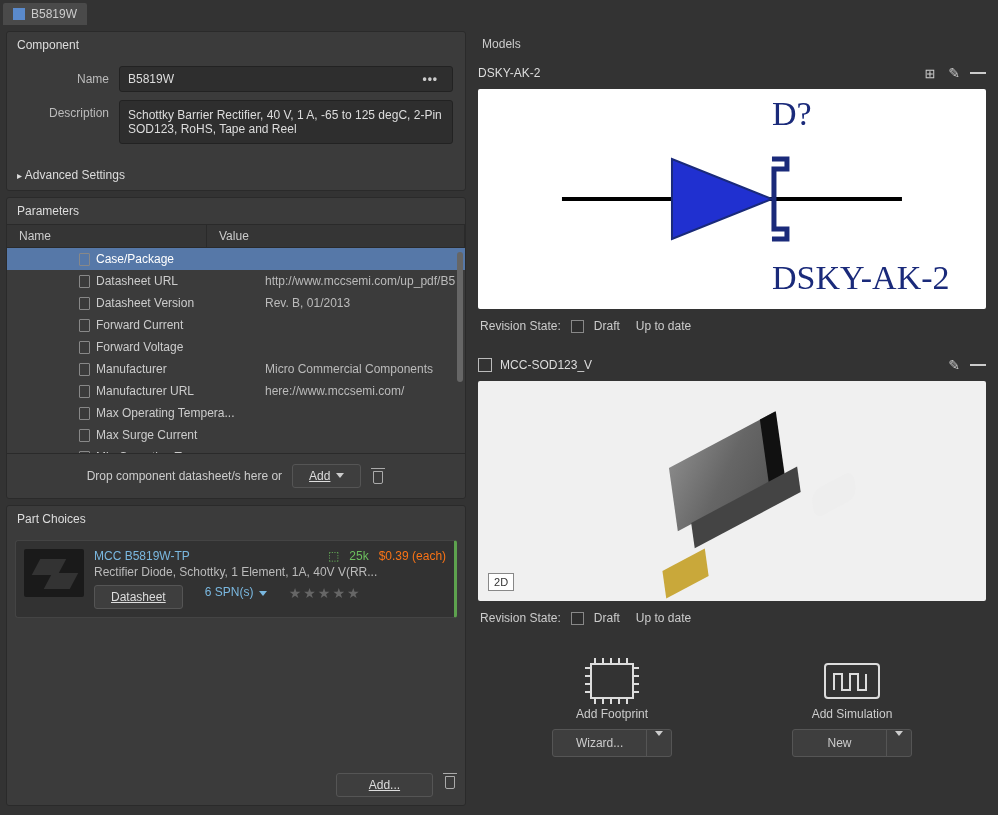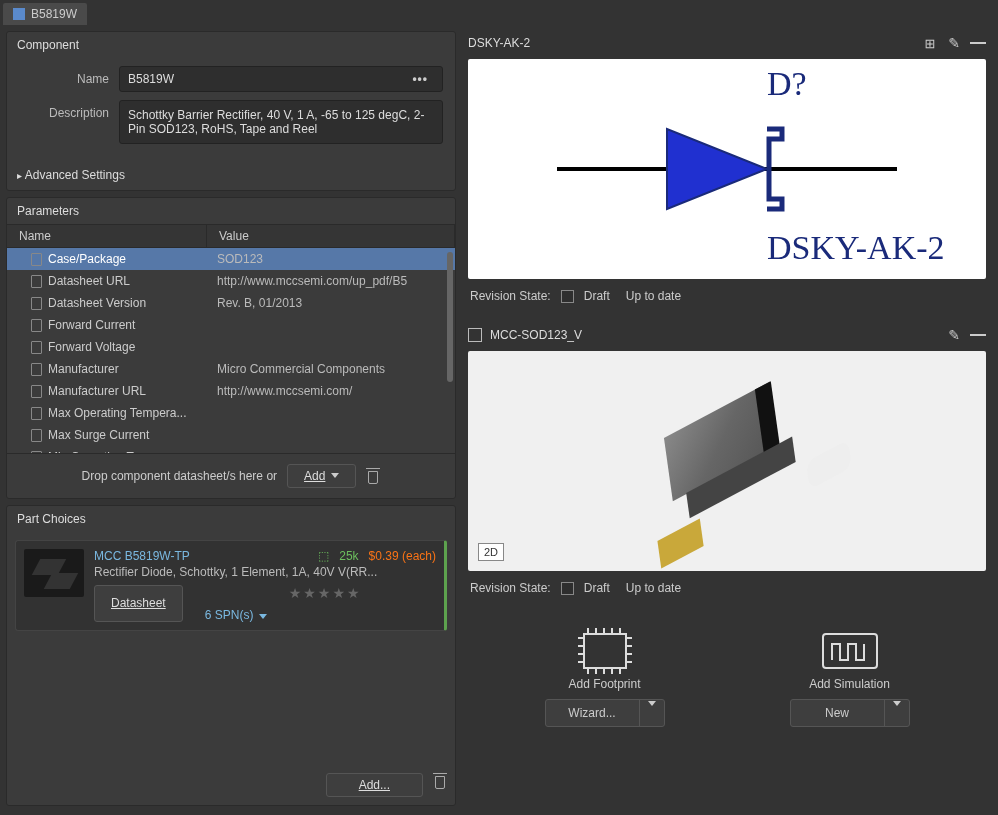--- a/index.html
+++ b/index.html
@@ -118,20 +118,21 @@
   .tr.selected { background: #5678a8; color: #fff; }
   .td-name {
     flex: 0 0 200px;
     padding: 2px 10px 2px 24px;
     display: flex;
     align-items: center;
     gap: 6px;
     white-space: nowrap;
     overflow: hidden;
     text-overflow: ellipsis;
+    margin-left: 48px;
   }
   .td-value {
     flex: 1;
     padding: 2px 10px;
     white-space: nowrap;
     overflow: hidden;
     text-overflow: ellipsis;
     color: #bbb;
   }
   .doc-icon {
@@ -228,21 +229,21 @@
   .stock-count { color: #6cbf5e; }
   .price { color: #f97316; text-align: center; }
   .part-desc {
     color: #bbb;
     white-space: nowrap;
     overflow: hidden;
     text-overflow: ellipsis;
     margin: 2px 0 6px 0;
   }
   .part-actions { display: flex; gap: 22px; }
-  .spn-link { color: #7ab8e0; cursor: pointer; margin-top: 23px; }
+  .spn-link { color: #7ab8e0; cursor: pointer; }
   .spn-link .caret-down { display: inline-block; border-top-color: #7ab8e0; margin-left: 2px; }
   .stars { color: #666; letter-spacing: 2px; font-size: 14px; }
   .bottom-bar {
     margin-top: auto;
     display: flex;
     justify-content: flex-end;
     align-items: flex-start;
     gap: 10px;
     padding: 8px;
   }
@@ -447,21 +448,20 @@
         <div class="th th-name">Name</div>
         <div class="th th-value">Value</div>
       </div>
       <div class="table-body" id="params-body">
         <div class="scroll-thumb"></div>
       <div class="tr selected">
             <div class="td-name">
               <span class="doc-icon"></span>
               <span>Case/Package</span>
             </div>
-            <div class="td-value">SOD123</div>
           </div>
           <div class="tr">
             <div class="td-name">
               <span class="doc-icon"></span>
               <span>Datasheet URL</span>
             </div>
             <div class="td-value">http://www.mccsemi.com/up_pdf/B5</div>
           </div>
           <div class="tr">
             <div class="td-name">
@@ -489,21 +489,21 @@
               <span class="doc-icon"></span>
               <span>Manufacturer</span>
             </div>
             <div class="td-value">Micro Commercial Components</div>
           </div>
           <div class="tr">
             <div class="td-name">
               <span class="doc-icon"></span>
               <span>Manufacturer URL</span>
             </div>
-            <div class="td-value">http://www.mccsemi.com/</div>
+            <div class="td-value">here://www.mccsemi.com/</div>
           </div>
           <div class="tr">
             <div class="td-name">
               <span class="doc-icon"></span>
               <span>Max Operating Tempera...</span>
             </div>
             <div class="td-value"></div>
           </div>
           <div class="tr">
             <div class="td-name">
@@ -556,20 +556,21 @@
         </div>
       </div>
       <div class="bottom-bar">
         <div class="btn" style="padding:4px 32px;">Add...</div>
         <div class="trash-icon"></div>
       </div>
     </div>
   </div>
 
   <div class="right-col">
+    <div class="models-header">Models</div>
 
     <div class="model-section">
       <div class="model-title-row">
         <span class="model-title">DSKY-AK-2</span>
         <span class="tool-icon pin-icon"></span>
         <span class="tool-icon pencil-icon"></span>
         <span class="tool-icon menu-icon">
             <div></div>
             <div></div>
             <div></div>

